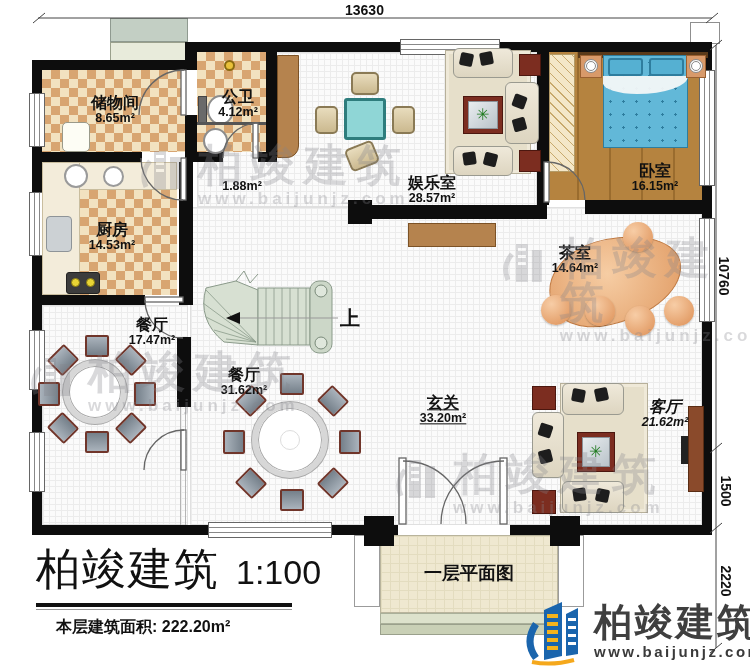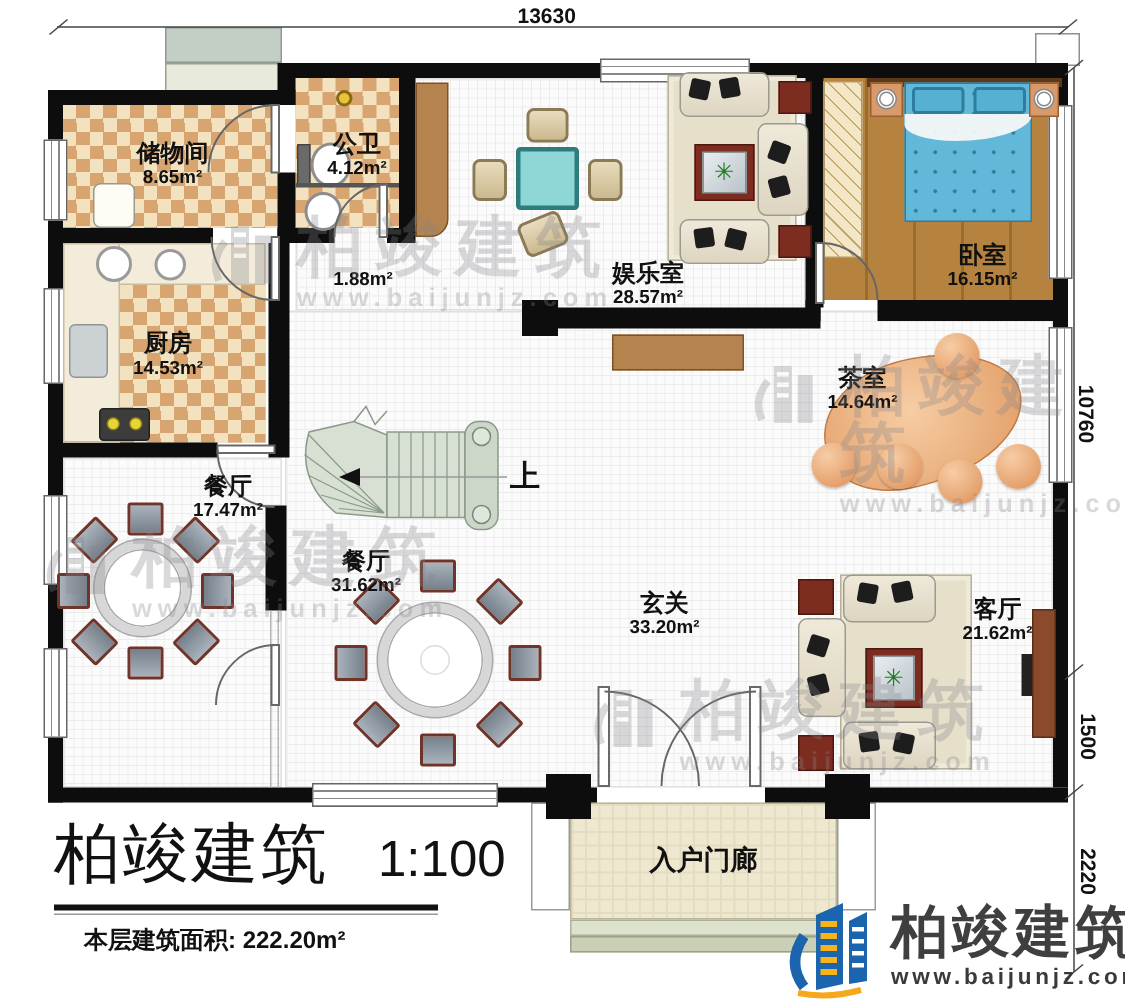--- a/index.html
+++ b/index.html
@@ -39,21 +39,21 @@
   .dtable{border-radius:50%;background:#fff;border:6px solid #d7d7d7;box-shadow:0 0 0 1px #a8a8a8,inset 0 0 0 1px #a8a8a8;}
   .dcenter{border-radius:50%;border:1px solid #ddd;background:#fff;}
   
   .dimtext{position:absolute;font-weight:bold;font-size:14px;color:#111;}
   
   .wm{position:absolute;display:flex;align-items:flex-start;gap:8px;opacity:.30;color:#85858c;pointer-events:none;}
   .wm-name{font-size:44px;font-weight:bold;letter-spacing:9px;line-height:1;}
   .wm-url{font-size:17px;font-weight:bold;letter-spacing:4px;margin-top:2px;}
   
   .main-title{font-size:44px;letter-spacing:2px;}
-  .scale{font-size:34px;margin-left:32px;}
+  .scale{font-size:34px;margin-left:16px;}
   .stat-line{font-size:16px;font-weight:bold;margin-top:7px;}
   
   .logo{position:absolute;display:flex;align-items:center;gap:8px;}
   .logo-name{font-size:38px;font-weight:bold;color:#3f3f3f;letter-spacing:3px;line-height:1;}
   .logo-url{font-size:15px;font-weight:bold;color:#3a3a3a;letter-spacing:2.5px;margin-top:2px;}
   svg{display:block;}
 </style>
 </head>
 <body>
 
@@ -298,30 +298,30 @@
     <div class="rarea">14.64m²</div>
   </div>
   <div class="rlabel" style="left:152px;top:332px;">
     <div class="rname">餐厅</div>
     <div class="rarea">17.47m²</div>
   </div>
   <div class="rlabel" style="left:244px;top:382px;">
     <div class="rname">餐厅</div>
     <div class="rarea">31.62m²</div>
   </div>
-  <div class="rlabel" style="left:443px;top:410px;">
+  <div class="rlabel" style="left:443px;top:410px;text-decoration:underline;">
     <div class="rname">玄关</div>
     <div class="rarea">33.20m²</div>
   </div>
-  <div class="rlabel" style="left:665px;top:414px;">
+  <div class="rlabel" style="left:665px;top:414px;font-style:italic;">
     <div class="rname">客厅</div>
     <div class="rarea">21.62m²</div>
   </div>
   <div class="rlabel" style="left:469px;top:574px;">
-    <div class="rname" style="font-size:18px;">入户门廊</div>
+    <div class="rname" style="font-size:18px;">一层平面图</div>
   </div>
   <div class="rlabel" style="left:350px;top:318px;">
     <div style="font-size:20px;font-weight:bold;">上</div>
   </div>
 
   <div class="wm" style="left:138px;top:143px;">
     <svg width="52" height="52" viewBox="0 0 52 52">
         <path d="M8,44 Q2,30 12,18" stroke="#85858c" stroke-width="5" fill="none"></path>
         <rect x="16" y="8" width="12" height="38" fill="#85858c"></rect>
         <rect x="32" y="14" width="10" height="32" fill="#85858c"></rect>

